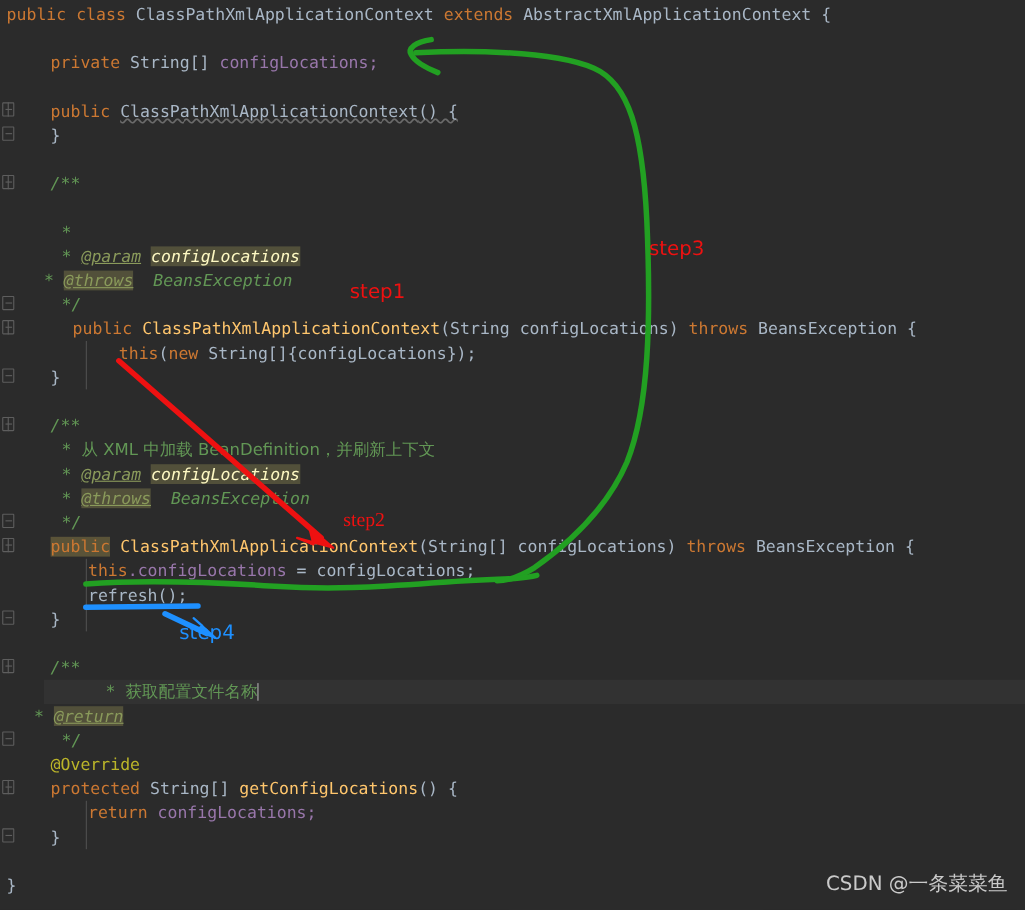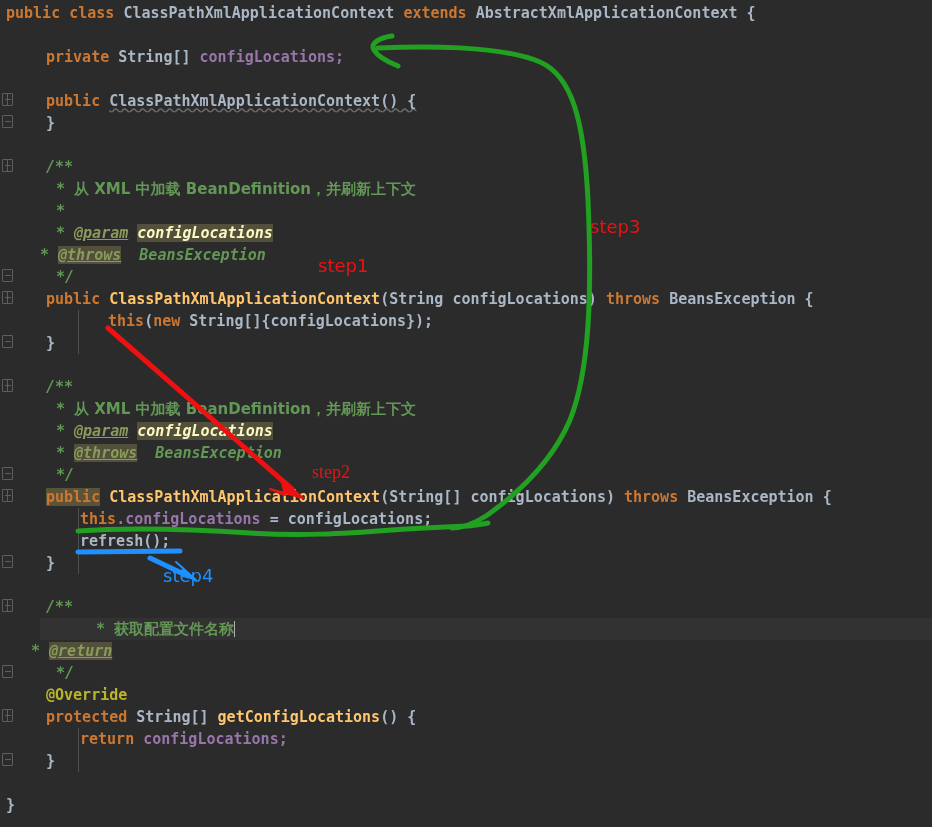--- a/index.html
+++ b/index.html
@@ -31,21 +31,20 @@
   }
   .line {
     position: absolute;
     left: 0;
     width: 908px;
     height: 22px;
     line-height: 22px;
     padding-left: 6px;
     box-sizing: border-box;
     white-space: pre;
-    font-weight: bold;
   }
   .line-hl { background: #323232; margin-left: 40px; }
 
   
   .kw   { color: #cc7832; }
   .typ  { color: #a9b7c6; }
   .fld  { color: #9876aa; }
   .cls  { color: #ffc66d; }
   .pun  { color: #a9b7c6; }
   .cmt  { color: #629755; font-style: italic; }
@@ -139,28 +138,27 @@
 
     
     <div class="line" style="top:46px; padding-left:46px;"><span class="kw">private</span> <span class="typ">String[]</span> <span class="fld">configLocations;</span></div>
 
     
     <div class="line" style="top:90px; padding-left:46px;"><span class="kw">public</span> <span class="typ err">ClassPathXmlApplicationContext</span><span class="pun err">() {</span></div>
     <div class="line" style="top:112px; padding-left:46px;"><span class="pun">}</span></div>
 
     
     <div class="line" style="top:156px; padding-left:46px;"><span class="cmt">/**</span></div>
-    <div class="line" style="top:178px; padding-left:56px;"><span class="cmt">*</span> <span class="cmt cn">从 XML 中加载 BeanDefinition，并刷新上下文</span></div>
     <div class="line" style="top:200px; padding-left:56px;"><span class="cmt">*</span></div>
     <div class="line" style="top:222px; padding-left:56px;"><span class="cmt">*</span> <span class="tag">@param</span> <span class="parm">configLocations</span></div>
     <div class="line" style="top:244px; padding-left:40px;"><span class="cmt">*</span> <span class="tag tagbg">@throws</span>  <span class="cmt">BeansException</span></div>
     <div class="line" style="top:266px; padding-left:56px;"><span class="cmt">*/</span></div>
 
     
-    <div class="line" style="top:288px; padding-left:46px;"><span class="kw">public</span> <span class="cls">ClassPathXmlApplicationContext</span><span class="pun">(String configLocations)</span> <span class="kw">throws</span> <span class="typ">BeansException {</span></div>
+    <div class="line" style="top:288px; padding-left:66px;"><span class="kw">public</span> <span class="cls">ClassPathXmlApplicationContext</span><span class="pun">(String configLocations)</span> <span class="kw">throws</span> <span class="typ">BeansException {</span></div>
     <div class="line" style="top:310px; padding-left:108px;"><span class="kw">this</span><span class="pun">(</span><span class="kw">new</span> <span class="typ">String[]</span><span class="pun">{configLocations});</span></div>
     <div class="line" style="top:332px; padding-left:46px;"><span class="pun">}</span></div>
 
     
     <div class="line" style="top:376px; padding-left:46px;"><span class="cmt">/**</span></div>
     <div class="line" style="top:398px; padding-left:56px;"><span class="cmt">*</span> <span class="cmt cn">从 XML 中加载 BeanDefinition，并刷新上下文</span></div>
     <div class="line" style="top:420px; padding-left:56px;"><span class="cmt">*</span> <span class="tag">@param</span> <span class="parm">configLocations</span></div>
     <div class="line" style="top:442px; padding-left:56px;"><span class="cmt">*</span> <span class="tag tagbg">@throws</span>  <span class="cmt">BeansException</span></div>
     <div class="line" style="top:464px; padding-left:56px;"><span class="cmt">*/</span></div>
 
@@ -227,14 +225,15 @@
     </g>
   </svg>
 
   <div id="steps">
     <div class="steplbl" style="left:318px; top:255px; color:#ee1111;">step1</div>
     <div class="steplbl" style="left:312px; top:461px; color:#ee1111;font-family:Liberation Serif, serif;">step2</div>
     <div class="steplbl" style="left:590px; top:216px; color:#ee1111;">step3</div>
     <div class="steplbl" style="left:163px; top:565px; color:#1e90ff;">step4</div>
   </div>
 
+  <div id="watermark">CSDN @一条菜菜鱼</div>
 
 </div>
 
 </body></html>

